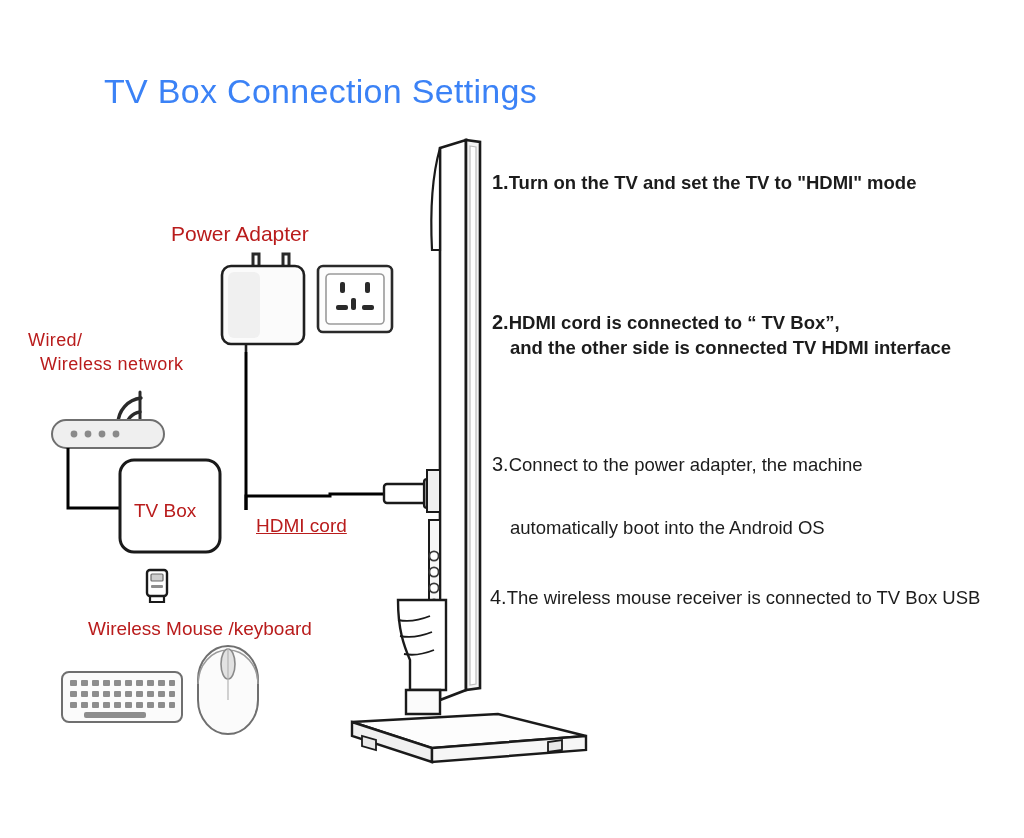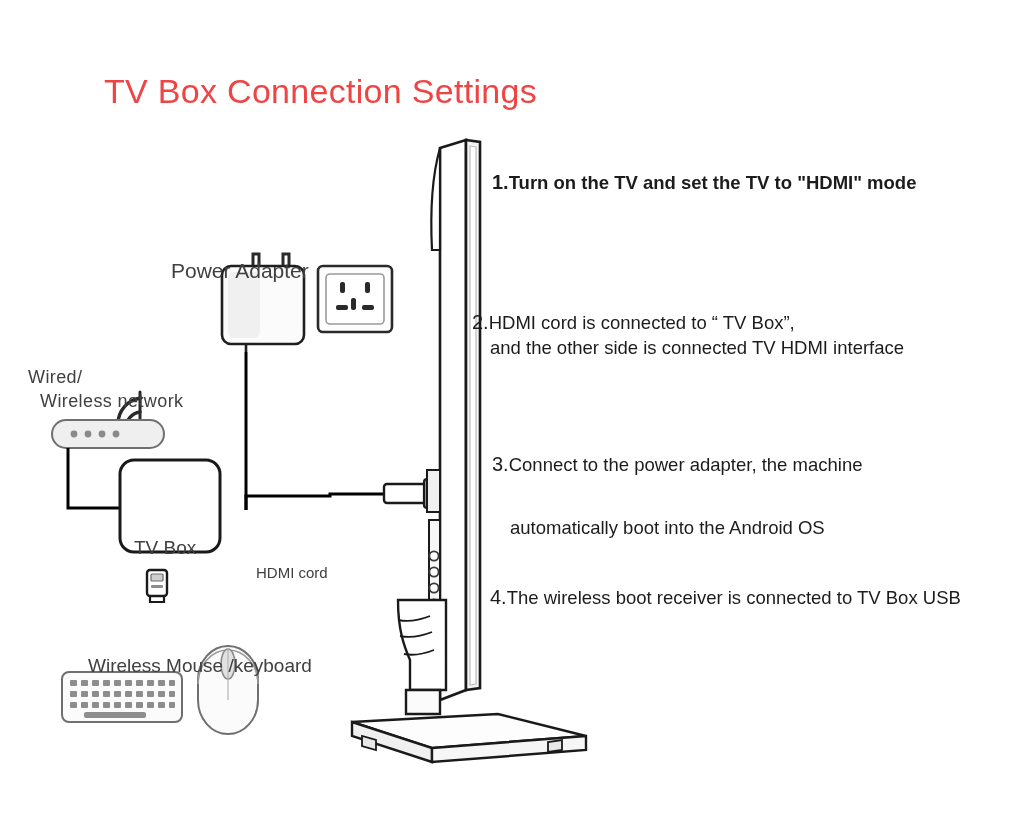--- a/index.html
+++ b/index.html
@@ -19,29 +19,28 @@
     position: absolute;
     inset: 0;
   }
   #title {
     position: absolute;
     left: 104px;
     top: 72px;
     font-size: 34px;
     font-weight: 400;
     letter-spacing: 0.3px;
-    color: #ef4444;
+    color: #3b82f6;
     white-space: nowrap;
   }
   .label {
     position: absolute;
     font-size: 19px;
-    color: #404040;
+    color: #b91c1c;
     white-space: nowrap;
-    margin-top: 37px;
   }
   #label-power-adapter {
     left: 171px;
     top: 222px;
     font-size: 21px;
   }
   #label-network-1 {
     left: 28px;
     top: 330px;
     font-size: 18px;
@@ -54,41 +53,42 @@
     letter-spacing: 0.4px;
     text-align: center;
   }
   #label-tvbox {
     left: 134px;
     top: 500px;
     font-size: 19px;
   }
   #label-hdmi {
     left: 256px;
-    top: 527px;
-    font-size: 15px;
+    top: 515px;
+    font-size: 19px;
+    text-decoration: underline;
   }
   #label-mouse-kb {
     left: 88px;
     top: 618px;
     font-size: 19px;
     text-align: right;
   }
   .step {
     position: absolute;
     font-size: 18.5px;
     line-height: 25px;
     color: #1c1c1c;
     white-space: nowrap;
   }
   .step .num {
     font-size: 20px;
   }
   #step-1 { left: 492px; top: 170px; font-weight: bold; }
-  #step-2 { left: 472px; top: 310px; }
+  #step-2 { left: 492px; top: 310px; font-weight: bold; }
   #step-3 { left: 492px; top: 452px; }
   #step-4 { left: 490px; top: 585px; }
   .step .line2 {
     display: block;
     padding-left: 16px;
   }
   #step-2 .line2 { padding-left: 18px; }
   #step-3 .line2 { padding-left: 18px; margin-top: 38px; }
   #step-4 .line2 { padding-left: 13px; }
 </style>
@@ -258,14 +258,14 @@
   <span class="num">2.</span><span>HDMI cord is connected to “ TV Box”,</span>
   <span class="line2">and the other side is connected TV HDMI interface</span>
 </div>
 
 <div class="step" id="step-3">
   <span class="num">3.</span><span>Connect to the power adapter, the machine</span>
   <span class="line2">automatically boot into the Android OS</span>
 </div>
 
 <div class="step" id="step-4">
-  <span class="num">4.</span><span>The wireless boot receiver is connected to TV Box USB</span>
+  <span class="num">4.</span><span>The wireless mouse receiver is connected to TV Box USB</span>
 </div>
 
 </body></html>

